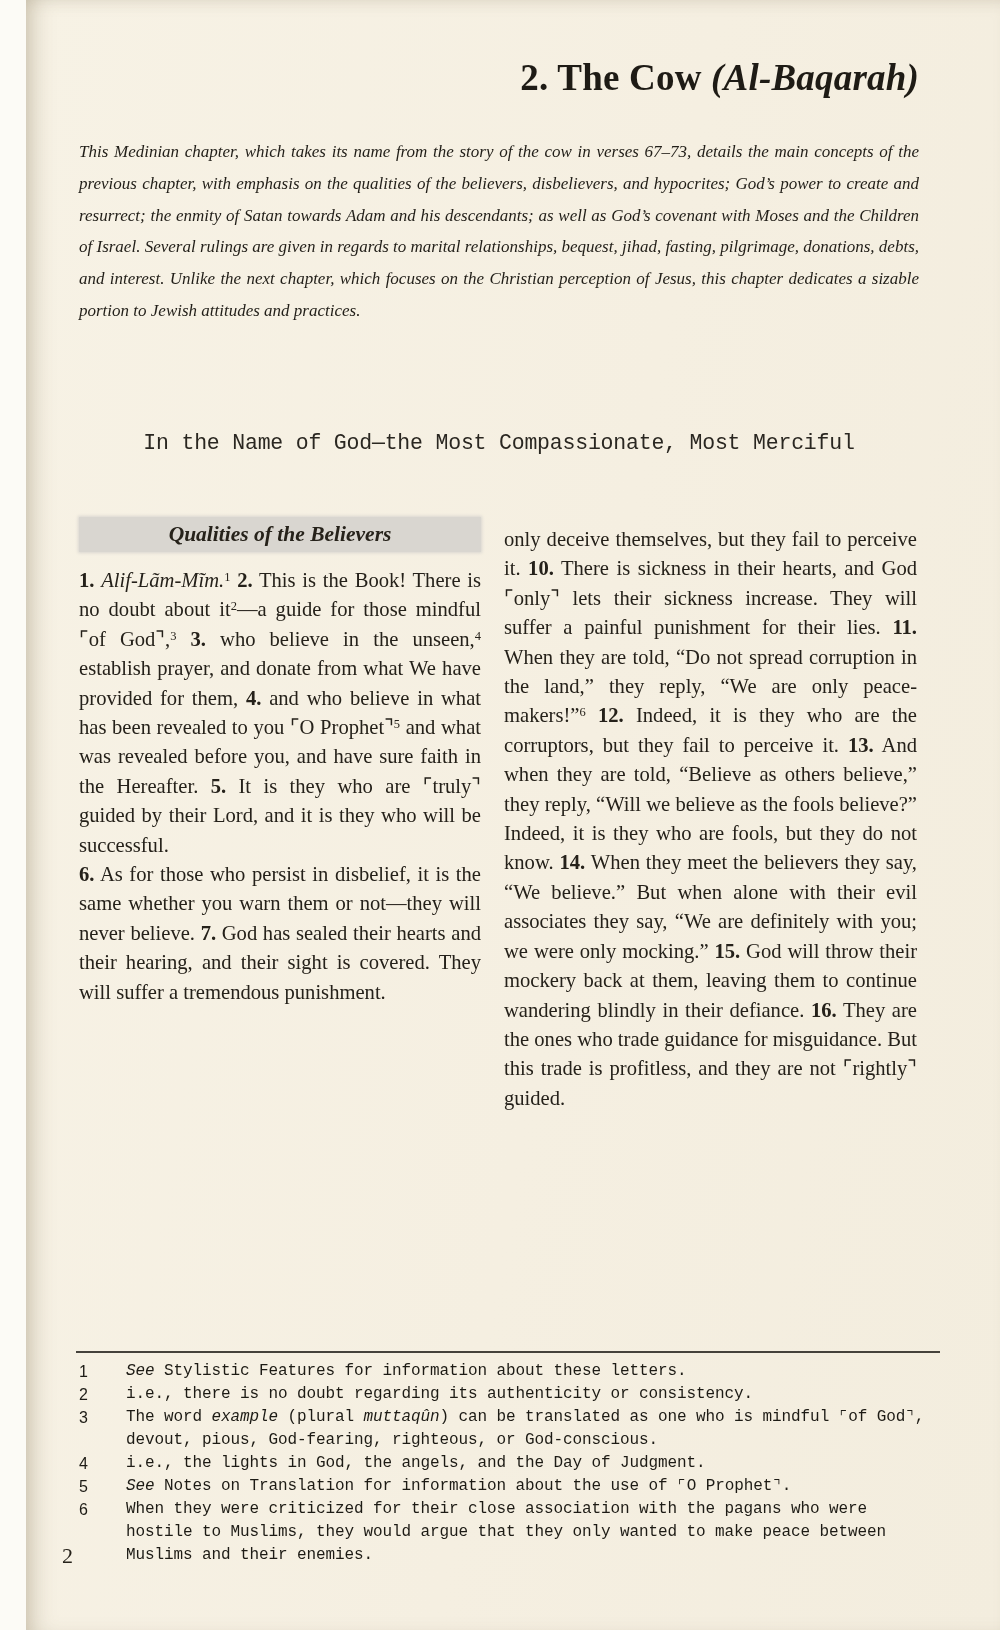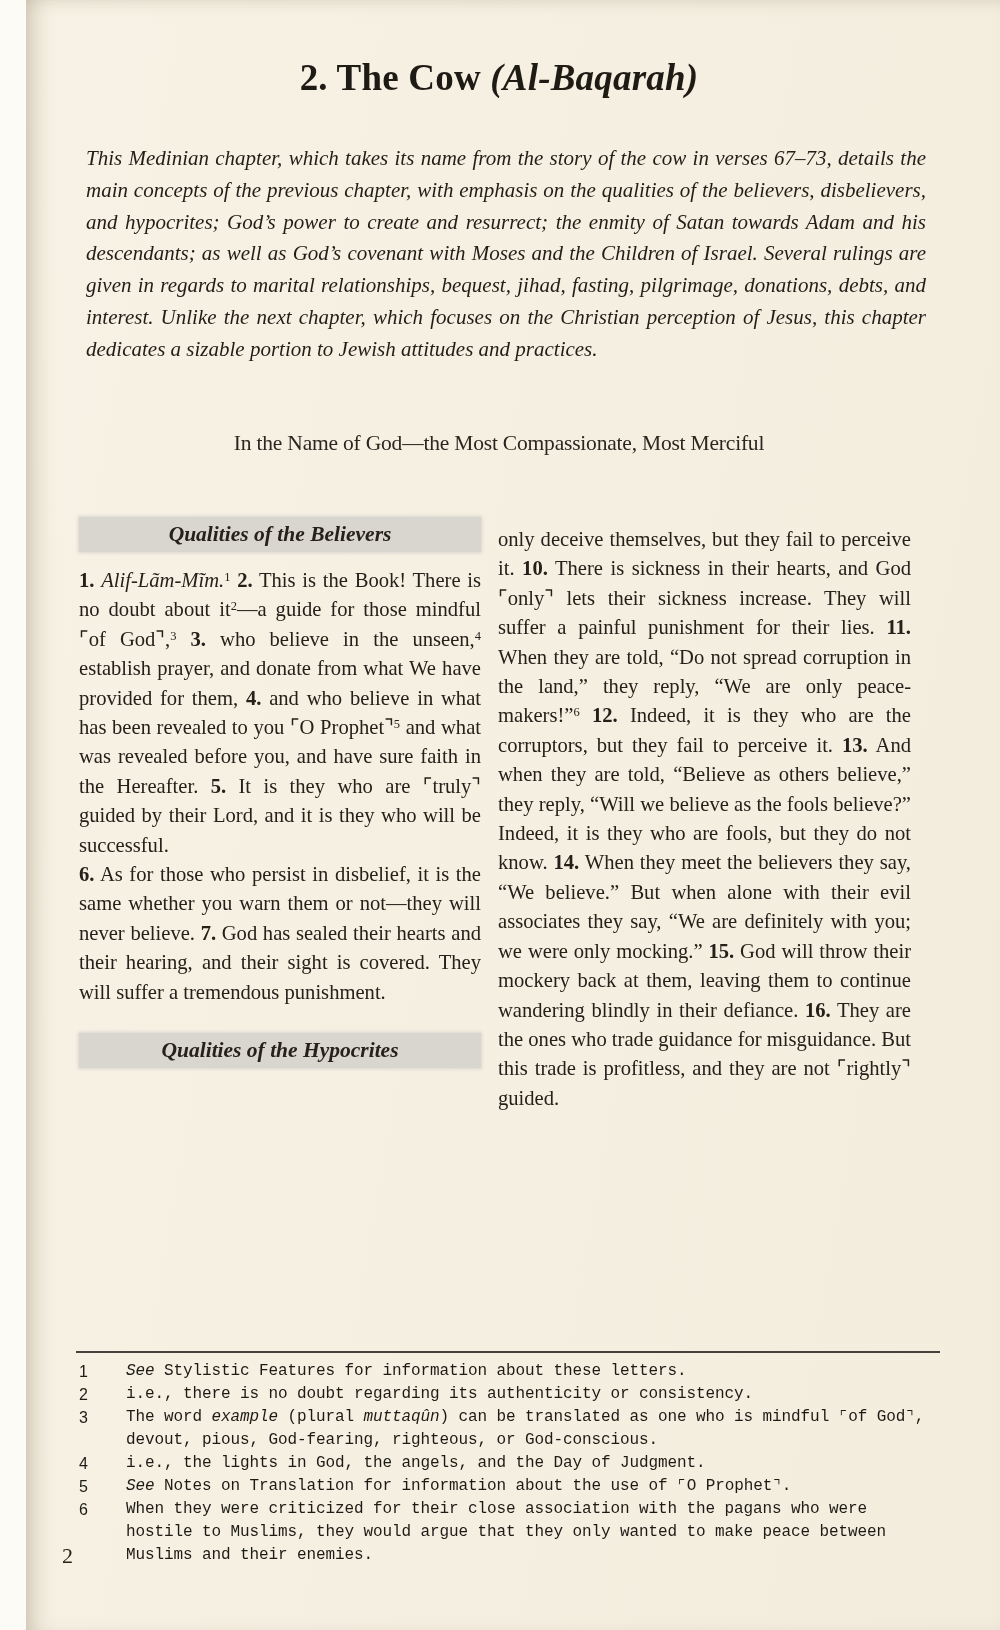--- a/index.html
+++ b/index.html
@@ -11,33 +11,33 @@
   }
   .scan-edge{position:absolute;left:0;top:0;width:26px;height:1630px;background:#fcfbf6;}
   .page{
     position:absolute;left:26px;top:0;width:974px;height:1630px;
     background:linear-gradient(100deg,#f7f2e5 0%,#f5efe1 55%,#f3edde 100%);
     box-shadow:inset 18px 0 24px -14px rgba(140,125,95,.45), inset 0 10px 18px -12px rgba(150,140,110,.25);
     color:#26221a;overflow:hidden;
   }
   .title{
     position:absolute;top:56px;left:53px;width:840px;margin:0;
-    text-align:center;font-size:37px;font-weight:700;letter-spacing:.2px;color:#1e1b15;
+    text-align:right;font-size:37px;font-weight:700;letter-spacing:.2px;color:#1e1b15;
   }
   .title .ital{font-style:italic;}
   .intro{
-    position:absolute;top:136px;left:53px;width:840px;margin:7px;
-    font-style:italic;font-size:21px;line-height:31.8px;text-align:justify;
+    position:absolute;top:136px;left:53px;width:840px;margin:0;
+    font-style:italic;font-size:17px;line-height:31.8px;text-align:justify;
     color:#211e18;hyphens:auto;
   }
   .bismillah{
     position:absolute;top:431px;left:53px;width:840px;text-align:center;
-    font-family:Liberation Serif, serif;font-size:21.5px;letter-spacing:-.2px;color:#2a2721;
+    font-family:Liberation Mono, monospace;font-size:21.5px;letter-spacing:-.2px;color:#2a2721;
   }
-  .columns{position:absolute;top:517px;left:53px;width:840px;display:flex;gap:17px;}
+  .columns{position:absolute;top:517px;left:53px;width:840px;display:flex;gap:23px;}
   .col{font-size:20.6px;line-height:29.4px;text-align:justify;color:#25211a;hyphens:auto;}
   .col-left{width:402px;flex:0 0 402px;}
   .col-right{width:413px;flex:0 0 413px;padding-top:8px;}
   .section-heading{
     height:35px;line-height:35px;margin:26px 0 14px;background:#d9d6d0;
     box-shadow:0 0 3px 1px #d9d6d0;
     text-align:center;font-weight:700;font-style:italic;font-size:21.5px;color:#26221a;
   }
   .col > .section-heading:first-child{margin-top:0;}
   .verse-para{margin:0;}
@@ -66,21 +66,20 @@
 
   <p class="intro">This Medinian chapter, which takes its name from the story of the cow in verses 67–73, details the main concepts of the previous chapter, with emphasis on the qualities of the believers, disbelievers, and hypocrites; God’s power to create and resurrect; the enmity of Satan towards Adam and his descendants; as well as God’s covenant with Moses and the Children of Israel. Several rulings are given in regards to marital relationships, bequest, jihad, fasting, pilgrimage, donations, debts, and interest. Unlike the next chapter, which focuses on the Christian perception of Jesus, this chapter dedicates a sizable portion to Jewish attitudes and practices.</p>
 
   <div class="bismillah">In the Name of God—the Most Compassionate, Most Merciful</div>
 
   <div class="columns">
     <div class="col col-left">
         <div class="section-heading">Qualities of the Believers</div>
         <p class="verse-para"><span class="b">1.</span><span> </span><span class="i">Alif-Lãm-Mĩm.</span><sup>1</sup><span> </span><span class="b">2.</span><span> This is the Book! There is no doubt about it</span><sup>2</sup><span>—a guide for those mindful ⌜of God⌝,</span><sup>3</sup><span> </span><span class="b">3.</span><span> who believe in the unseen,</span><sup>4</sup><span> establish prayer, and donate from what We have provided for them, </span><span class="b">4.</span><span> and who believe in what has been revealed to you ⌜O Prophet⌝</span><sup>5</sup><span> and what was revealed before you, and have sure faith in the Hereafter. </span><span class="b">5.</span><span> It is they who are ⌜truly⌝ guided by their Lord, and it is they who will be successful.</span></p>
         <p class="verse-para"><span class="b">6.</span><span> As for those who persist in disbelief, it is the same whether you warn them or not—they will never believe. </span><span class="b">7.</span><span> God has sealed their hearts and their hearing, and their sight is covered. They will suffer a tremendous punishment.</span></p>
-        <div class="section-heading">Qualities of the Hypocrites</div>
       </div>
     <div class="col col-right">
         <p class="verse-para"><span>only deceive themselves, but they fail to perceive it. </span><span class="b">10.</span><span> There is sickness in their hearts, and God ⌜only⌝ lets their sickness increase. They will suffer a painful punishment for their lies. </span><span class="b">11.</span><span> When they are told, “Do not spread corruption in the land,” they reply, “We are only peace-makers!”</span><sup>6</sup><span> </span><span class="b">12.</span><span> Indeed, it is they who are the corruptors, but they fail to perceive it. </span><span class="b">13.</span><span> And when they are told, “Believe as others believe,” they reply, “Will we believe as the fools believe?” Indeed, it is they who are fools, but they do not know. </span><span class="b">14.</span><span> When they meet the believers they say, “We believe.” But when alone with their evil associates they say, “We are definitely with you; we were only mocking.” </span><span class="b">15.</span><span> God will throw their mockery back at them, leaving them to continue wandering blindly in their defiance. </span><span class="b">16.</span><span> They are the ones who trade guidance for misguidance. But this trade is profitless, and they are not ⌜rightly⌝ guided.</span></p>
       </div>
   </div>
 
   <div class="footnote-rule"></div>
 
   <div class="footnotes">
       <div class="footnote-row">

